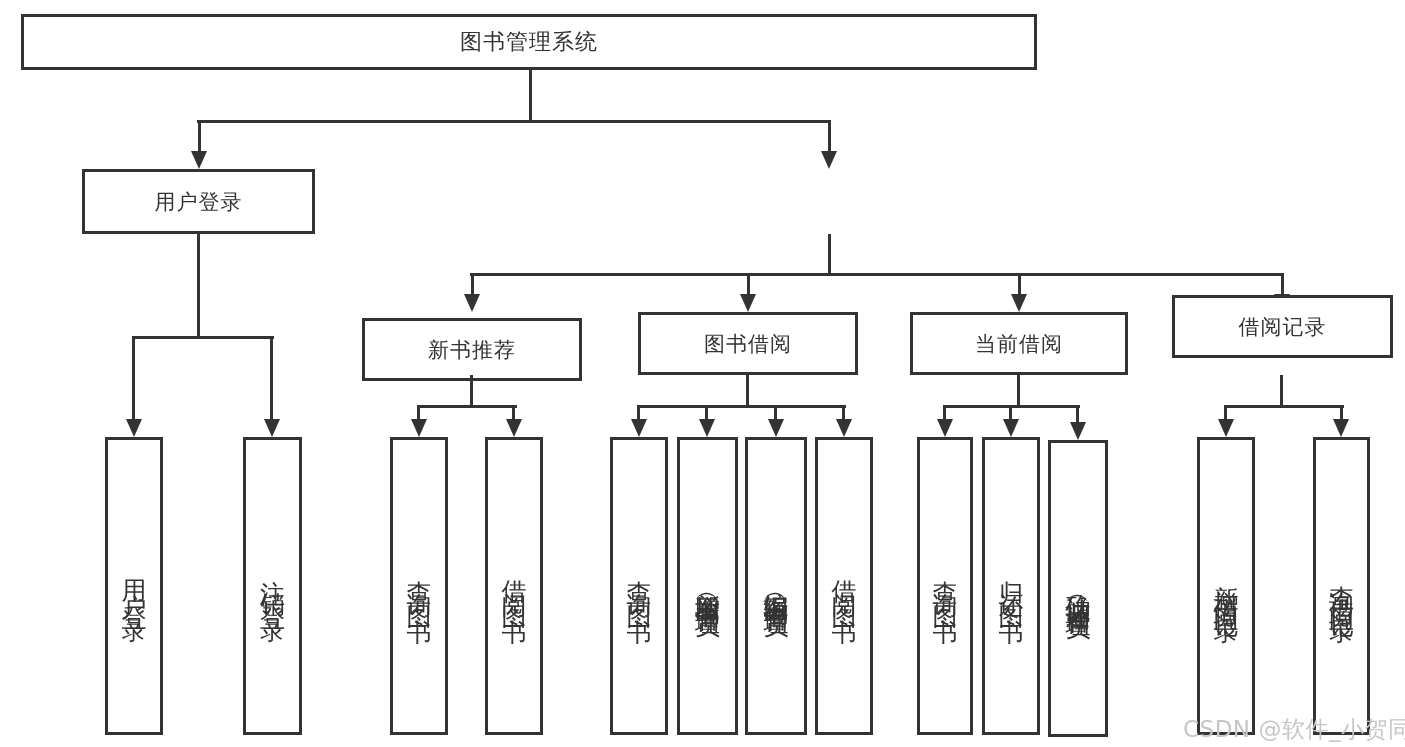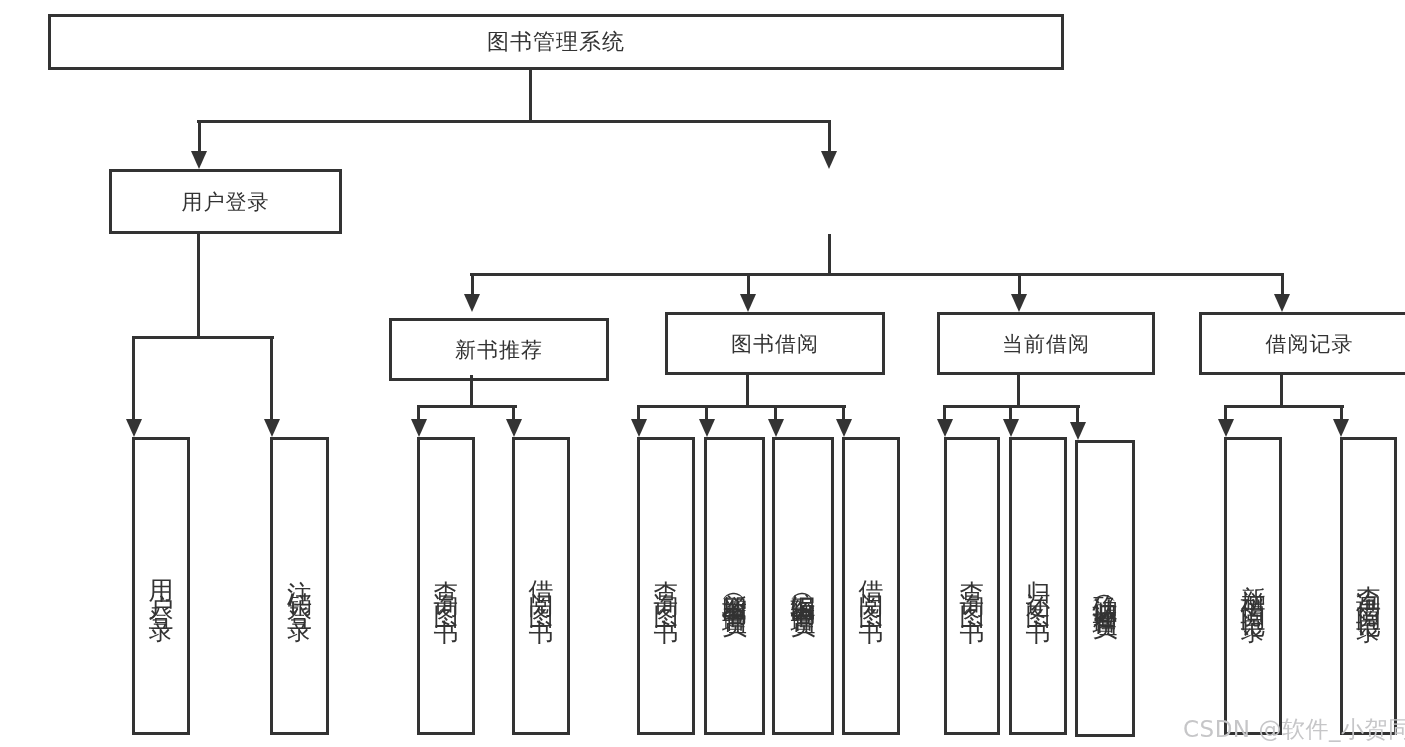--- a/index.html
+++ b/index.html
@@ -17,21 +17,20 @@
     color: #333333;
   }
   .box {
     position: absolute;
     box-sizing: border-box;
     border: 3px solid #333333;
     background: #ffffff;
     display: flex;
     align-items: center;
     justify-content: center;
-    margin-left: 27px;
   }
   .hbox span {
     font-size: 21px;
     letter-spacing: 1px;
     white-space: nowrap;
   }
   .root-box span {
     font-size: 22px;
   }
   .leaf .vtext {
@@ -107,21 +106,21 @@
 
   <div class="box hbox" style="left:362px;top:318px;width:220px;height:63px">
     <span>新书推荐</span>
   </div>
   <div class="box hbox" style="left:638px;top:312px;width:220px;height:63px">
     <span>图书借阅</span>
   </div>
   <div class="box hbox" style="left:910px;top:312px;width:218px;height:63px">
     <span>当前借阅</span>
   </div>
-  <div class="box hbox" style="left:1172px;top:312px;width:221px;height:63px">
+  <div class="box hbox" style="left:1172px;top:295px;width:221px;height:63px">
     <span>借阅记录</span>
   </div>
 
   <div class="line" style="left:470px;top:375px;width:3px;height:30px"></div>
   <div class="line" style="left:417px;top:405px;width:100px;height:3px"></div>
   <div class="line" style="left:417px;top:405px;width:3px;height:16px"></div>
   <div class="line" style="left:512px;top:405px;width:3px;height:16px"></div>
   <div class="arrow" style="left:411px;top:419px"></div>
   <div class="arrow" style="left:506px;top:419px"></div>
 

